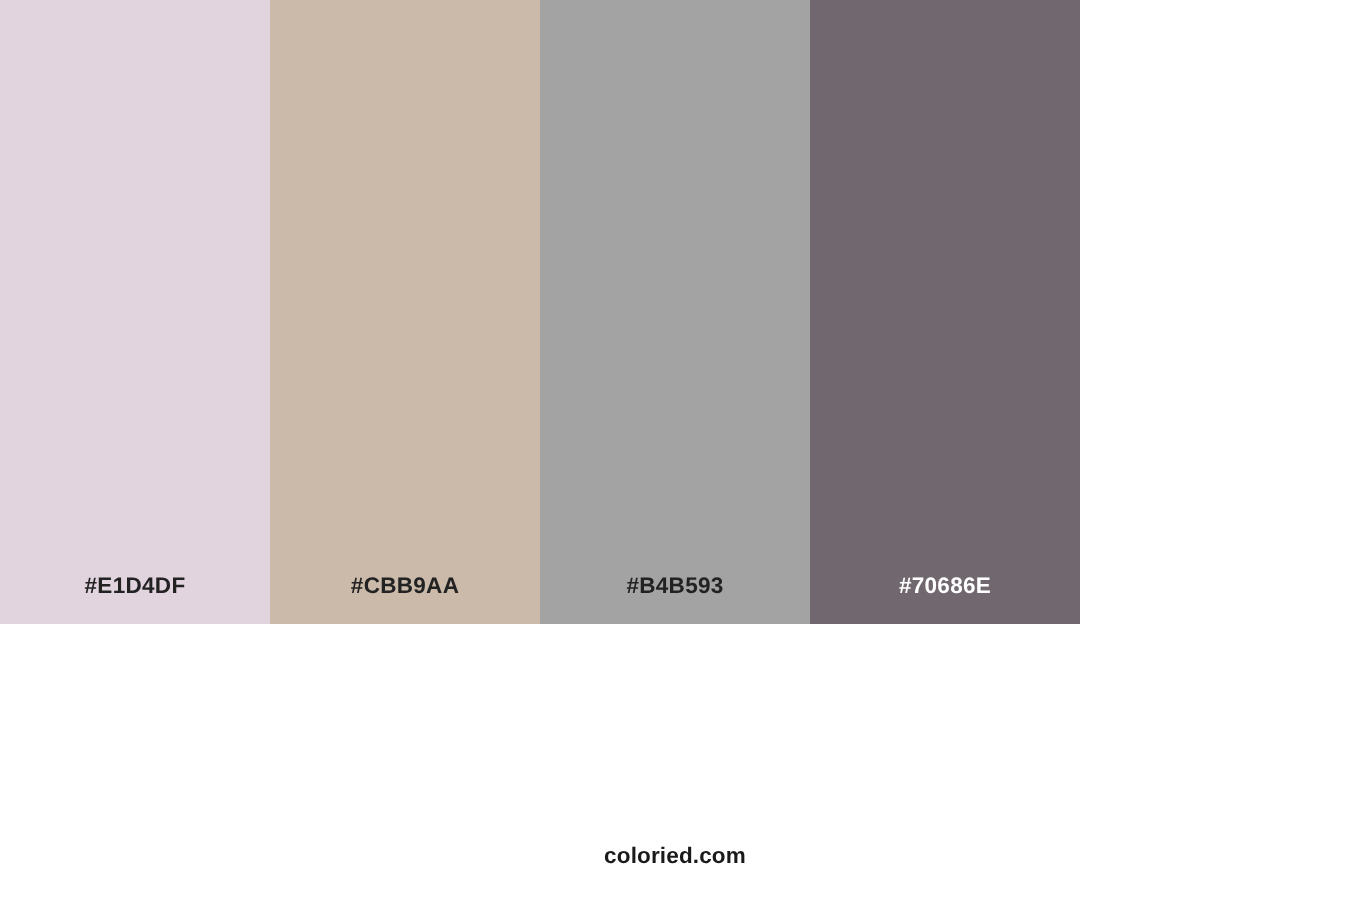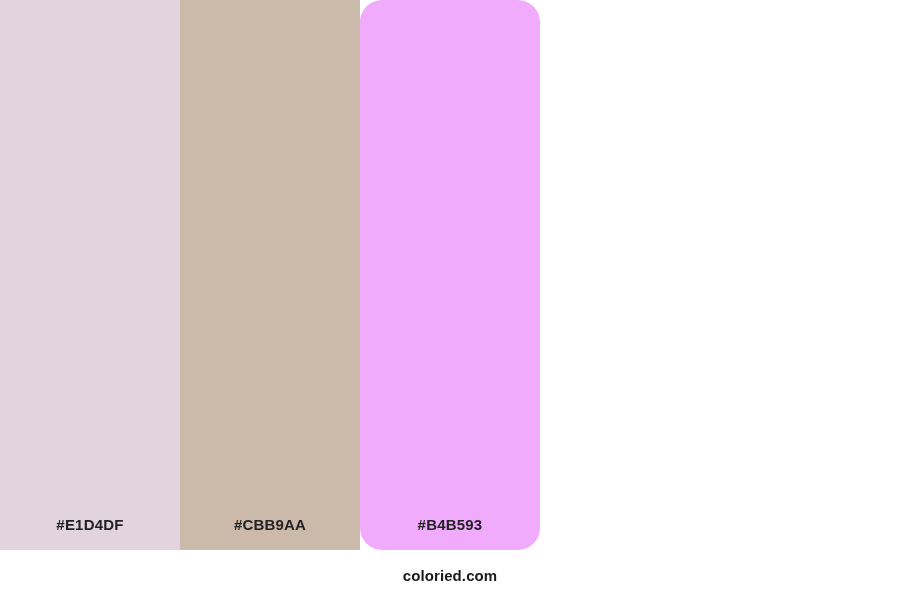--- a/index.html
+++ b/index.html
@@ -22,21 +22,21 @@
     background: #ffffff;
   }
   #swatch-strip {
     width: 900px;
     height: 550px;
     display: flex;
     flex-direction: row;
   }
   .swatch {
     width: 180px;
-    height: 550px;
+    height: 416px;
     position: relative;
     display: flex;
     align-items: flex-end;
     justify-content: flex-start;
     box-sizing: border-box;
   }
   .swatch-label {
     display: block;
     width: 100%;
     text-align: center;
@@ -74,24 +74,27 @@
 
     <div class="swatch" style="background-color: rgb(225, 212, 223);">
       <span class="swatch-label" style="color: rgb(34, 34, 34);">#E1D4DF</span>
     </div>
 
 
     <div class="swatch" style="background-color: rgb(203, 185, 170);">
       <span class="swatch-label" style="color: rgb(34, 34, 34);">#CBB9AA</span>
     </div>
 
-    <div class="swatch" style="background-color: #f0abfc; border-radius: 22px;">
+    <div class="swatch" style="background-color: #a3a3a3;">
       <span class="swatch-label" style="color: rgb(34, 34, 34);">#B4B593</span>
     </div>
 
+    <div class="swatch" style="background-color: rgb(112, 104, 110);">
+      <span class="swatch-label" style="color: rgb(255, 255, 255);">#70686E</span>
+    </div>
 
   </div>
 
   <div id="footer-bar">
     <span id="footer-brand">coloried.com</span>
   </div>
 
 </div>
 
 </body></html>

